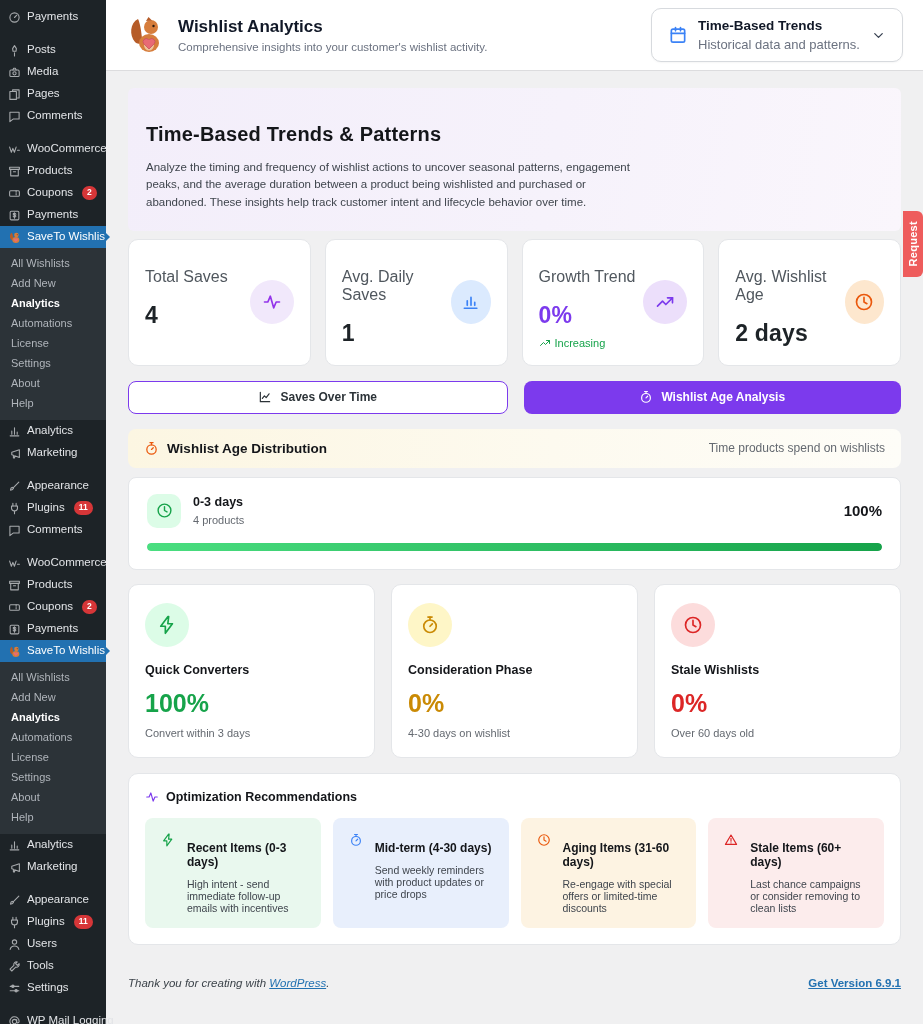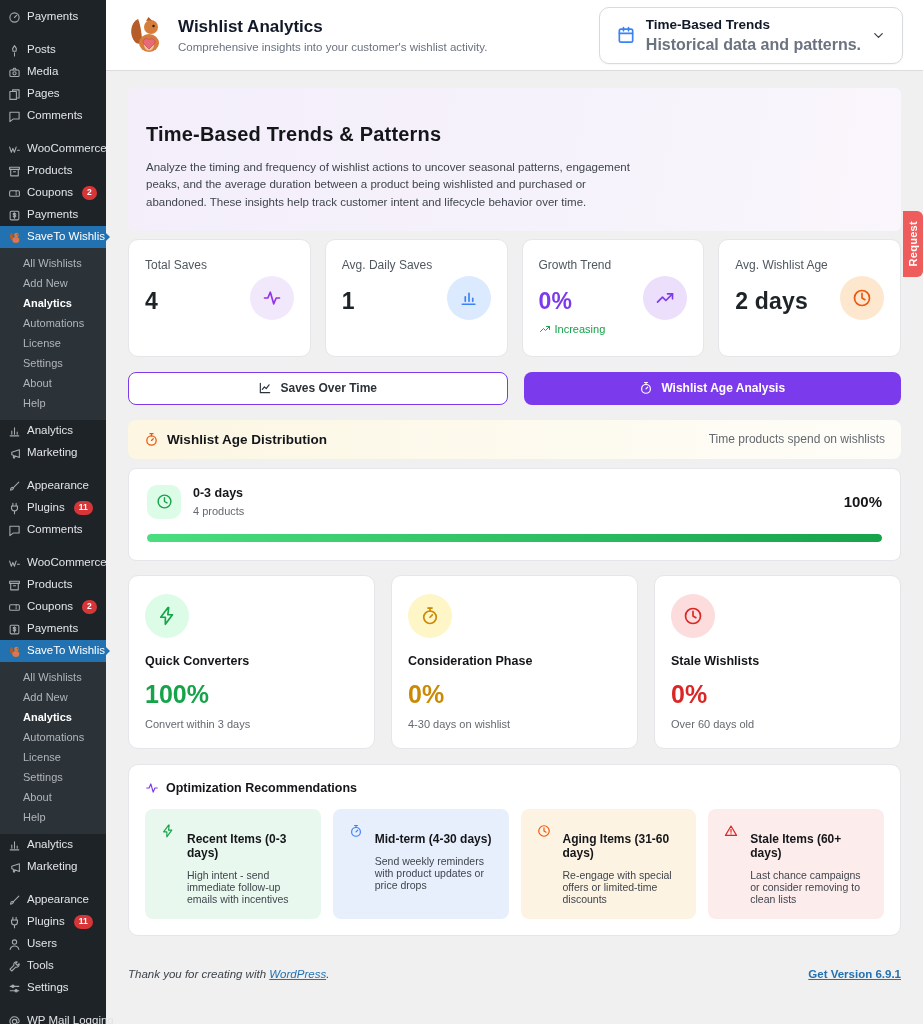--- a/index.html
+++ b/index.html
@@ -11,49 +11,49 @@
   #sidebar { width:106px; flex:0 0 106px; background:#1d2327; padding-top:6px; font-size:11.5px; position:relative; z-index:5; }
   .nav-item { display:flex; align-items:center; gap:6px; padding:4px 6px 4px 7px; color:#e2e4e7; cursor:pointer; position:relative; line-height:1.2; }
   .nav-item .nico { width:14px; height:14px; flex:0 0 14px; color:#a7aaad; display:flex; align-items:center; justify-content:center; }
   .nav-item .nico svg { width:13px; height:13px; }
   .nav-gap { height:11px; }
   .nav-item.active { background:#2271b1; color:#fff; }
   .nav-item.active .nico { color:#fff; }
   .nav-item.active::after { content:""; position:absolute; right:-9px; top:50%; transform:translateY(-50%); border:5px solid transparent; border-left:5px solid #2271b1; }
   .nav-sub { display:block; padding:4px 6px 4px 11px; color:#b0b5bb; font-size:11px; cursor:pointer; background:#2c3338; }
   .nav-sub.current { color:#fff; font-weight:bold; }
-  .submenu { background:#2c3338; padding:5px 12px 7px; }
+  .submenu { background:#2c3338; padding:5px 0 7px; }
   .badge { background:#d63638; color:#fff; border-radius:9px; font-size:8.5px; font-weight:bold; padding:1px 5px; margin-left:3px; line-height:1.3; }
   .nav-label { white-space:nowrap; }
 
   
   #main { flex:1; display:flex; flex-direction:column; min-width:0; }
   #topbar { background:#fff; height:71px; border-bottom:1px solid #dcdcde; display:flex; align-items:center; padding:0 20px; gap:12px; }
   #logo { width:40px; height:42px; }
   .title-block h1 { font-size:17px; font-weight:bold; color:#111827; }
   .title-block p { font-size:11.5px; color:#6b7280; margin-top:4px; }
   .spacer { flex:1; }
   #period-select { display:flex; align-items:center; gap:10px; border:1px solid #d7dade; border-radius:10px; padding:9px 16px; min-width:252px; background:#fff; cursor:pointer; box-shadow:0 1px 2px rgba(0,0,0,.04); }
   #period-select .cal { color:#3b82f6; }
   #period-select .cal svg { width:20px; height:20px; }
   .sel-title { font-size:13.5px; font-weight:bold; color:#111827; }
-  .sel-sub { font-size:16px; color:#6b7280; margin-top:4px;font-weight:bold; }
+  .sel-sub { font-size:13px; color:#6b7280; margin-top:4px; }
   #period-select .chev { margin-left:auto; color:#374151; }
   #period-select .chev svg { width:15px; height:15px; }
 
   #content { padding:17px 22px 0; }
 
   #banner { background:linear-gradient(100deg,#f3eefa 0%,#f6f2fb 55%,#faf6fc 100%); border-radius:6px; padding:35px 18px 20px; }
   #banner h2 { font-size:20px; font-weight:bold; color:#14161a; letter-spacing:.2px; }
   #banner p { font-size:11.5px; color:#3f454d; line-height:1.5; max-width:498px; margin-top:13px; }
 
   #stats-row { display:grid; grid-template-columns:repeat(4,1fr); gap:14px; margin-top:8px; }
   .stat-card { background:#fff; border:1px solid #e4e6e9; border-radius:10px; padding:16px; display:flex; justify-content:space-between; min-height:118px; }
   .stat-left { display:flex; flex-direction:column; }
-  .stat-label { font-size:12px; color:#50575e; margin-top:2px; }
+  .stat-label { font-size:16px; color:#50575e; margin-top:12px; }
   .stat-value { font-size:23px; font-weight:bold; color:#1d2327; margin-top:16px; letter-spacing:.2px; }
   .stat-trend { font-size:11px; color:#16a34a; margin-top:8px; display:flex; align-items:center; gap:4px; }
   .stat-trend svg { width:12px; height:12px; }
   .stat-icon { width:44px; height:44px; border-radius:50%; display:flex; align-items:center; justify-content:center; align-self:center; }
   .stat-icon svg { width:20px; height:20px; }
   .ic-purple { background:#f1e8fb; color:#9333ea; }
   .ic-blue { background:#dbeafe; color:#3b82f6; }
   .ic-violet { background:#ecdffb; color:#7c3aed; }
   .ic-orange { background:#fde7ce; color:#ea580c; }
   .val-purple { color:#7c3aed; }

